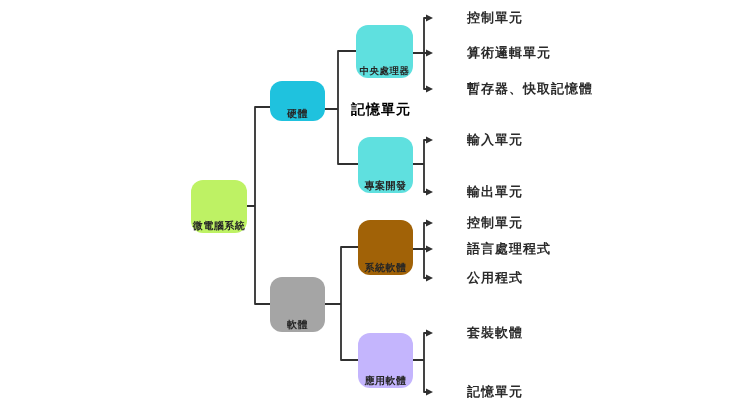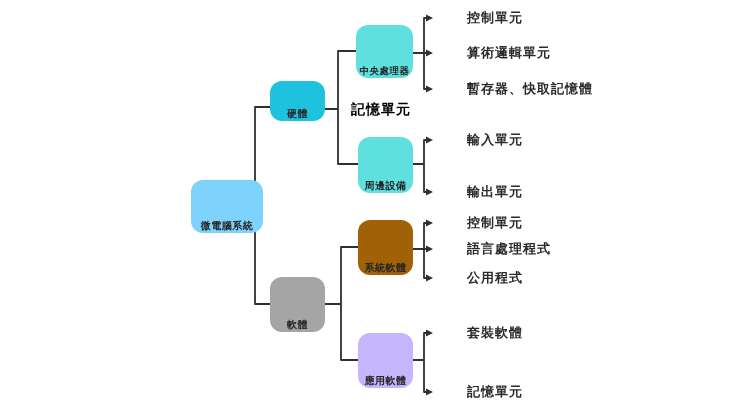--- a/index.html
+++ b/index.html
@@ -22,21 +22,21 @@
     align-items: flex-end;
     justify-content: center;
     border-radius: 12px;
     font-size: 10px;
     font-weight: 600;
     color: #262626;
     white-space: nowrap;
     letter-spacing: 0.5px;
     text-align: center;
   }
-  .node--root   { left: 191px; top: 180px; width: 72px; height: 53px; background: #7dd3fc; }
+  .node--root   { left: 191px; top: 180px; width: 56px; height: 53px; background: #bef264; }
   .node--hw     { left: 270px; top: 81px;  width: 55px; height: 40px; background: #1FC2DE; }
   .node--sw     { left: 270px; top: 277px; width: 55px; height: 55px; background: #A5A5A5; }
   .node--cpu    { left: 356px; top: 25px;  width: 57px; height: 53px; background: #5FE0DF; font-size: 9.5px; }
   .node--periph { left: 358px; top: 137px; width: 55px; height: 56px; background: #5FE0DF; }
   .node--syssw  { left: 358px; top: 220px; width: 55px; height: 55px; background: #a16207; }
   .node--appsw  { left: 358px; top: 333px; width: 55px; height: 55px; background: #c4b5fd; }
   .floating-label {
     position: absolute;
     left: 351px; top: 101px;
     font-size: 14px;
@@ -113,21 +113,21 @@
   </div>
   <div class="node node--sw">
     <span>軟體</span>
   </div>
 
   <div class="node node--cpu">
     <span>中央處理器</span>
   </div>
   <div class="floating-label">記憶單元</div>
   <div class="node node--periph">
-    <span>周邊設備</span>
+    <span>專案開發</span>
   </div>
   <div class="node node--syssw">
     <span>系統軟體</span>
   </div>
   <div class="node node--appsw">
     <span>應用軟體</span>
   </div>
 
   <div class="leaf leaf--control">控制單元</div>
   <div class="leaf leaf--alu">算術邏輯單元</div>

